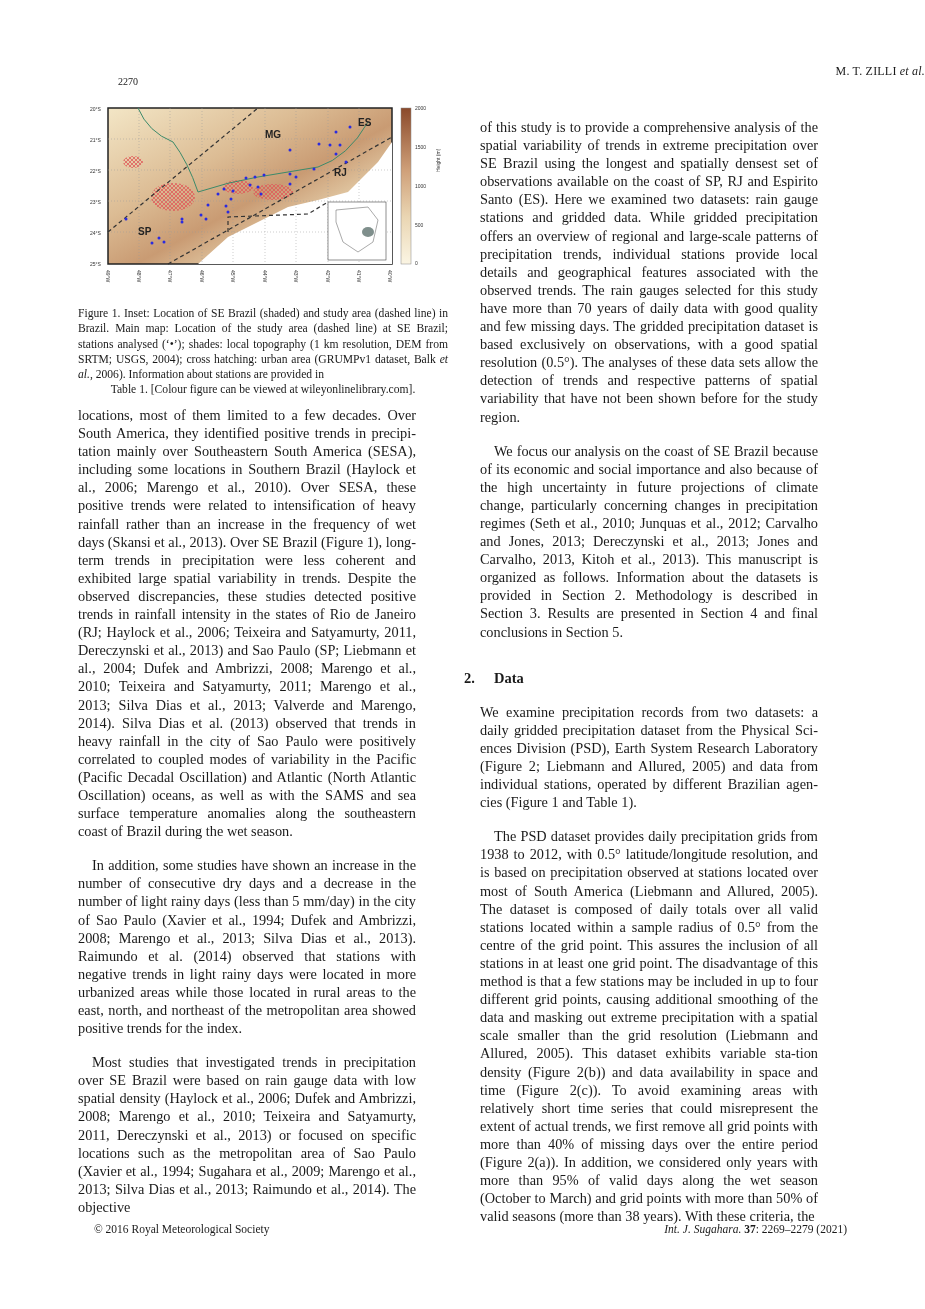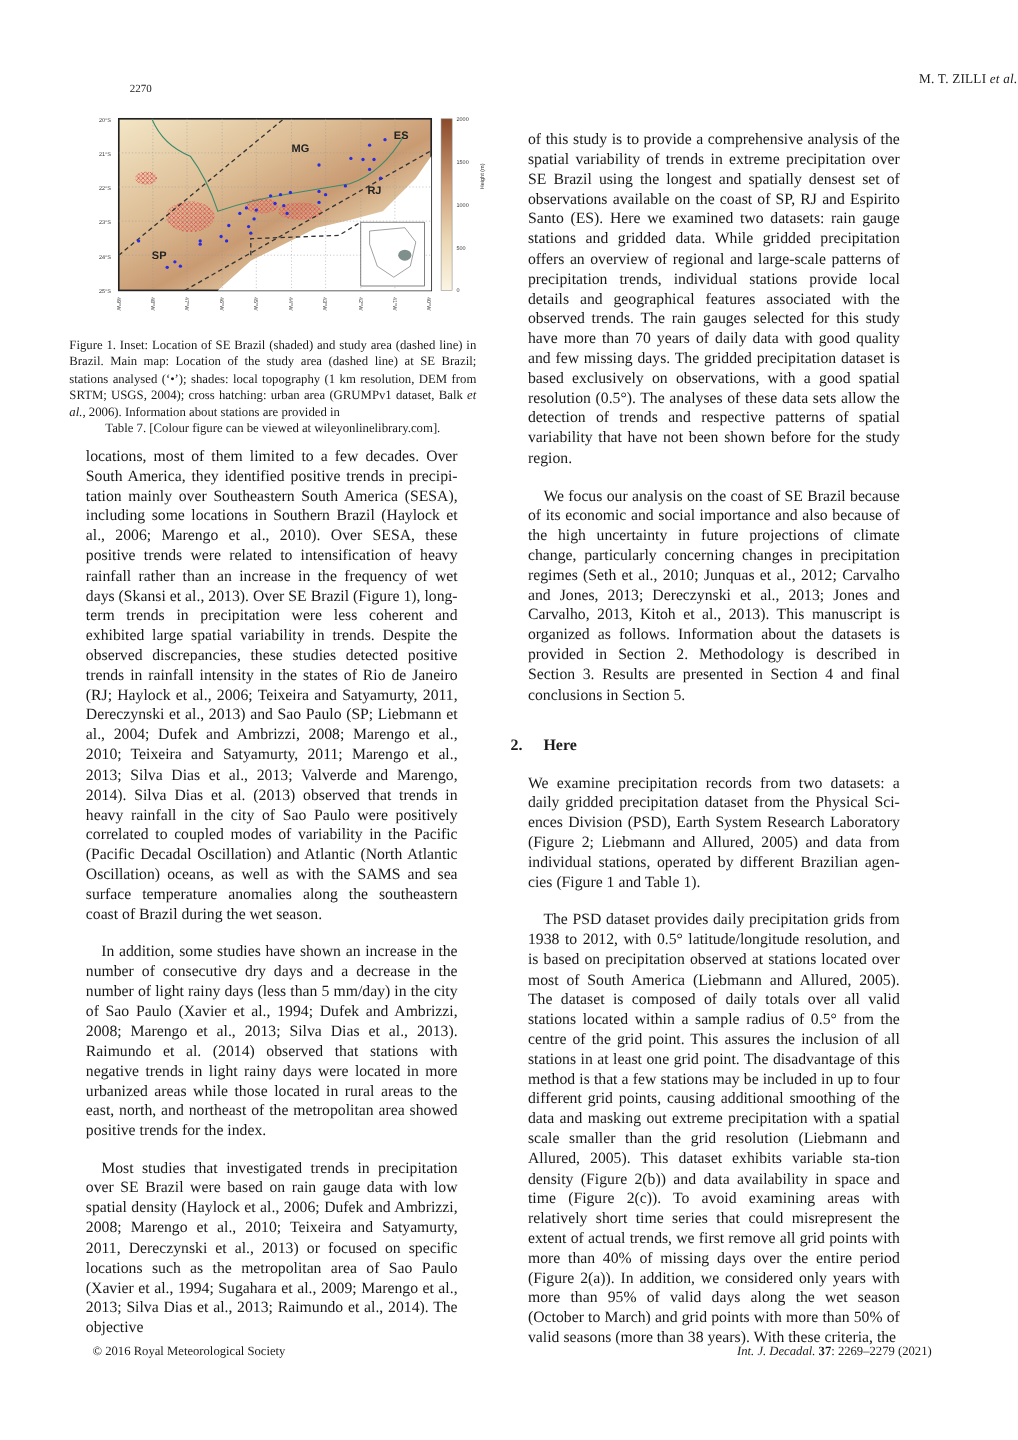--- a/index.html
+++ b/index.html
@@ -6,26 +6,26 @@
   body { width: 925px; height: 1309px; position: relative; font-family: "Liberation Serif", serif; color: #1a1a1a; overflow: hidden; }
   .page-num { position: absolute; left: 78px; top: 76px; font-size: 10px; margin-left: 40px; }
   .running-head { position: absolute; left: 0; width: 925px; top: 64px; text-align: right; font-size: 12px; letter-spacing: 0.2px; }
   .running-head i { font-style: italic; }
   .col { position: absolute; width: 370px; font-size: 14.3px; line-height: 18.1px; text-align: justify; }
   .col-left { left: 62px; }
   .col-right { left: 464px; top: 102px; }
   .para { margin: 16px; text-indent: 0; }
   .para.indent { text-indent: 14px; }
   .fig-wrap { position: absolute; left: 78px; top: 102px; width: 370px; height: 200px; }
-  .caption { position: absolute; left: 63px; top: 306px; width: 370px; font-size: 11.6px; line-height: 15.3px; text-align: justify; }
+  .caption { position: absolute; left: 78px; top: 306px; width: 370px; font-size: 11.6px; line-height: 15.3px; text-align: justify; }
   .caption .last { text-align: center; display: block; }
   .col-left-body { top: 390px; }
   .section-head { font-family: "Liberation Serif", serif; font-weight: bold; font-size: 14.5px; margin: 28px 0 12px 0; }
   .section-head span.num { display: inline-block; width: 30px; }
-  .footer-left { position: absolute; left: 84px; top: 1223px; font-size: 11.5px; }
+  .footer-left { position: absolute; left: 94px; top: 1223px; font-size: 11.5px; }
   .footer-right { position: absolute; right: 78px; top: 1223px; font-size: 11.5px; }
   .footer-right i { font-style: italic; }
   .footer-right b { font-weight: bold; }
   svg text { font-family: "Liberation Sans", sans-serif; }
 </style>
 </head>
 <body>
 
 <div class="page-num">2270</div>
 <div class="running-head">
@@ -160,36 +160,36 @@
       <text x="337" y="86">1000</text>
         <text x="337" y="125">500</text>
       <text x="337" y="163">0</text>
     </g>
     <text transform="translate(362,70) rotate(-90)" font-size="5" fill="#333">Height (m)</text>
   </svg>
 </div>
 
 <div class="caption">
   <span>Figure 1. Inset: Location of SE Brazil (shaded) and study area (dashed line) in Brazil. Main map: Location of the study area (dashed line) at SE Brazil; stations analysed (‘•’); shades: local topography (1 km resolution, DEM from SRTM; USGS, 2004); cross hatching: urban area (GRUMPv1 dataset, Balk </span><i>et al.</i><span>, 2006). Information about stations are provided in</span>
-  <span class="last">Table 7. [Colour figure can be viewed at wileyonlinelibrary.com].</span>
+  <span class="last">Table 1. [Colour figure can be viewed at wileyonlinelibrary.com].</span>
 </div>
 
 <div class="col col-left col-left-body">
   <p class="para">locations, most of them limited to a few decades. Over South America, they identified positive trends in precipi-tation mainly over Southeastern South America (SESA), including some locations in Southern Brazil (Haylock et al., 2006; Marengo et al., 2010). Over SESA, these positive trends were related to intensification of heavy rainfall rather than an increase in the frequency of wet days (Skansi et al., 2013). Over SE Brazil (Figure 1), long-term trends in precipitation were less coherent and exhibited large spatial variability in trends. Despite the observed discrepancies, these studies detected positive trends in rainfall intensity in the states of Rio de Janeiro (RJ; Haylock et al., 2006; Teixeira and Satyamurty, 2011, Dereczynski et al., 2013) and Sao Paulo (SP; Liebmann et al., 2004; Dufek and Ambrizzi, 2008; Marengo et al., 2010; Teixeira and Satyamurty, 2011; Marengo et al., 2013; Silva Dias et al., 2013; Valverde and Marengo, 2014). Silva Dias et al. (2013) observed that trends in heavy rainfall in the city of Sao Paulo were positively correlated to coupled modes of variability in the Pacific (Pacific Decadal Oscillation) and Atlantic (North Atlantic Oscillation) oceans, as well as with the SAMS and sea surface temperature anomalies along the southeastern coast of Brazil during the wet season.</p>
   <p class="para indent">In addition, some studies have shown an increase in the number of consecutive dry days and a decrease in the number of light rainy days (less than 5 mm/day) in the city of Sao Paulo (Xavier et al., 1994; Dufek and Ambrizzi, 2008; Marengo et al., 2013; Silva Dias et al., 2013). Raimundo et al. (2014) observed that stations with negative trends in light rainy days were located in more urbanized areas while those located in rural areas to the east, north, and northeast of the metropolitan area showed positive trends for the index.</p>
   <p class="para indent">Most studies that investigated trends in precipitation over SE Brazil were based on rain gauge data with low spatial density (Haylock et al., 2006; Dufek and Ambrizzi, 2008; Marengo et al., 2010; Teixeira and Satyamurty, 2011, Dereczynski et al., 2013) or focused on specific locations such as the metropolitan area of Sao Paulo (Xavier et al., 1994; Sugahara et al., 2009; Marengo et al., 2013; Silva Dias et al., 2013; Raimundo et al., 2014). The objective</p>
 </div>
 
 <div class="col col-right">
   <p class="para">of this study is to provide a comprehensive analysis of the spatial variability of trends in extreme precipitation over SE Brazil using the longest and spatially densest set of observations available on the coast of SP, RJ and Espirito Santo (ES). Here we examined two datasets: rain gauge stations and gridded data. While gridded precipitation offers an overview of regional and large-scale patterns of precipitation trends, individual stations provide local details and geographical features associated with the observed trends. The rain gauges selected for this study have more than 70 years of daily data with good quality and few missing days. The gridded precipitation dataset is based exclusively on observations, with a good spatial resolution (0.5°). The analyses of these data sets allow the detection of trends and respective patterns of spatial variability that have not been shown before for the study region.</p>
   <p class="para indent">We focus our analysis on the coast of SE Brazil because of its economic and social importance and also because of the high uncertainty in future projections of climate change, particularly concerning changes in precipitation regimes (Seth et al., 2010; Junquas et al., 2012; Carvalho and Jones, 2013; Dereczynski et al., 2013; Jones and Carvalho, 2013, Kitoh et al., 2013). This manuscript is organized as follows. Information about the datasets is provided in Section 2. Methodology is described in Section 3. Results are presented in Section 4 and final conclusions in Section 5.</p>
   <div class="section-head">
-    <span class="num">2.</span><span>Here</span>
+    <span class="num">2.</span><span>Data</span>
   </div>
   <p class="para">We examine precipitation records from two datasets: a daily gridded precipitation dataset from the Physical Sci-ences Division (PSD), Earth System Research Laboratory (Figure 2; Liebmann and Allured, 2005) and data from individual stations, operated by different Brazilian agen-cies (Figure 1 and Table 1).</p>
   <p class="para indent">The PSD dataset provides daily precipitation grids from 1938 to 2012, with 0.5° latitude/longitude resolution, and is based on precipitation observed at stations located over most of South America (Liebmann and Allured, 2005). The dataset is composed of daily totals over all valid stations located within a sample radius of 0.5° from the centre of the grid point. This assures the inclusion of all stations in at least one grid point. The disadvantage of this method is that a few stations may be included in up to four different grid points, causing additional smoothing of the data and masking out extreme precipitation with a spatial scale smaller than the grid resolution (Liebmann and Allured, 2005). This dataset exhibits variable sta-tion density (Figure 2(b)) and data availability in space and time (Figure 2(c)). To avoid examining areas with relatively short time series that could misrepresent the extent of actual trends, we first remove all grid points with more than 40% of missing days over the entire period (Figure 2(a)). In addition, we considered only years with more than 95% of valid days along the wet season (October to March) and grid points with more than 50% of valid seasons (more than 38 years). With these criteria, the</p>
 </div>
 
 <div class="footer-left">© 2016 Royal Meteorological Society</div>
 <div class="footer-right">
-  <i>Int. J. Decadal.</i>
+  <i>Int. J. Sugahara.</i>
   <b>37</b><span>: 2269–2279 (2021)</span>
 </div>
 
 </body></html>

